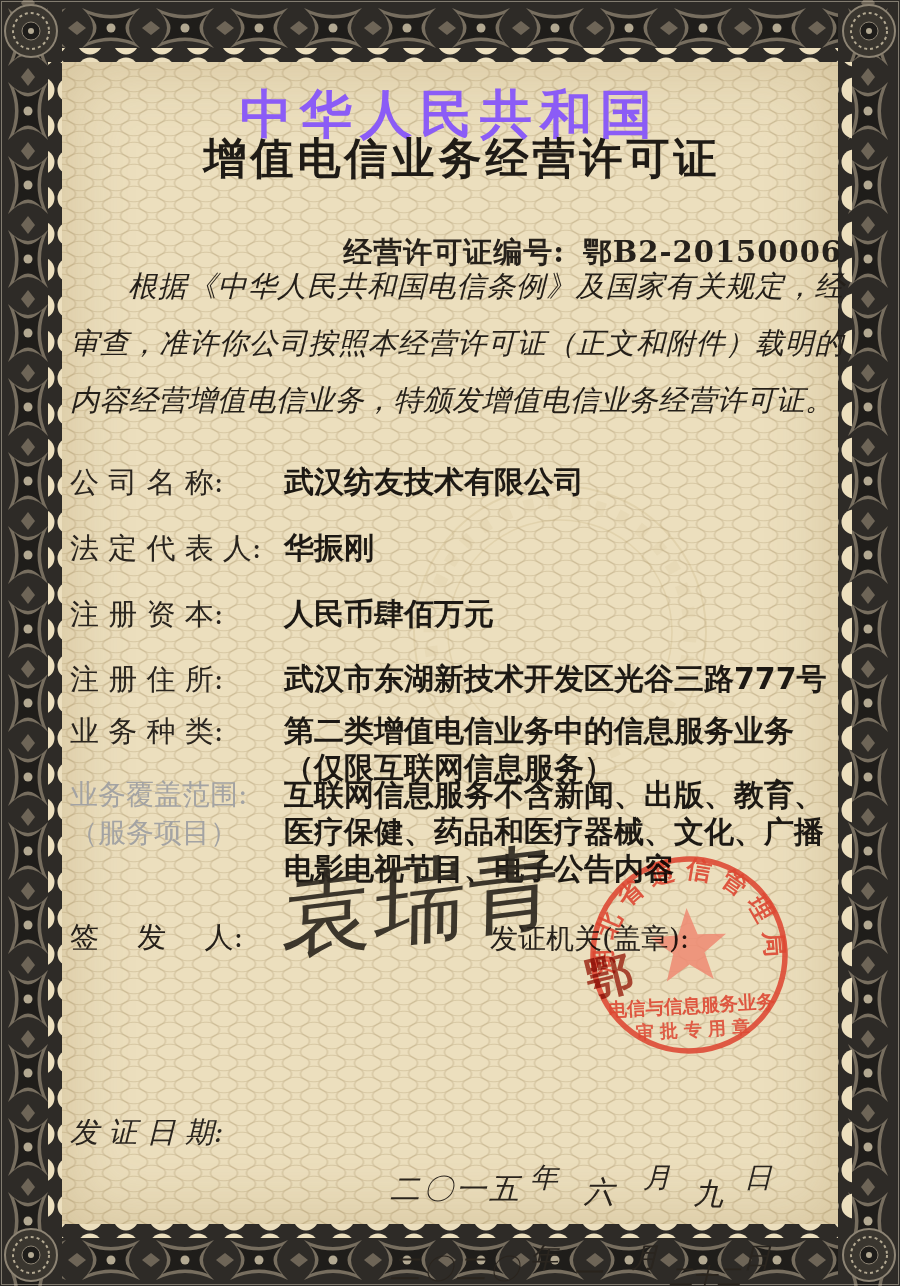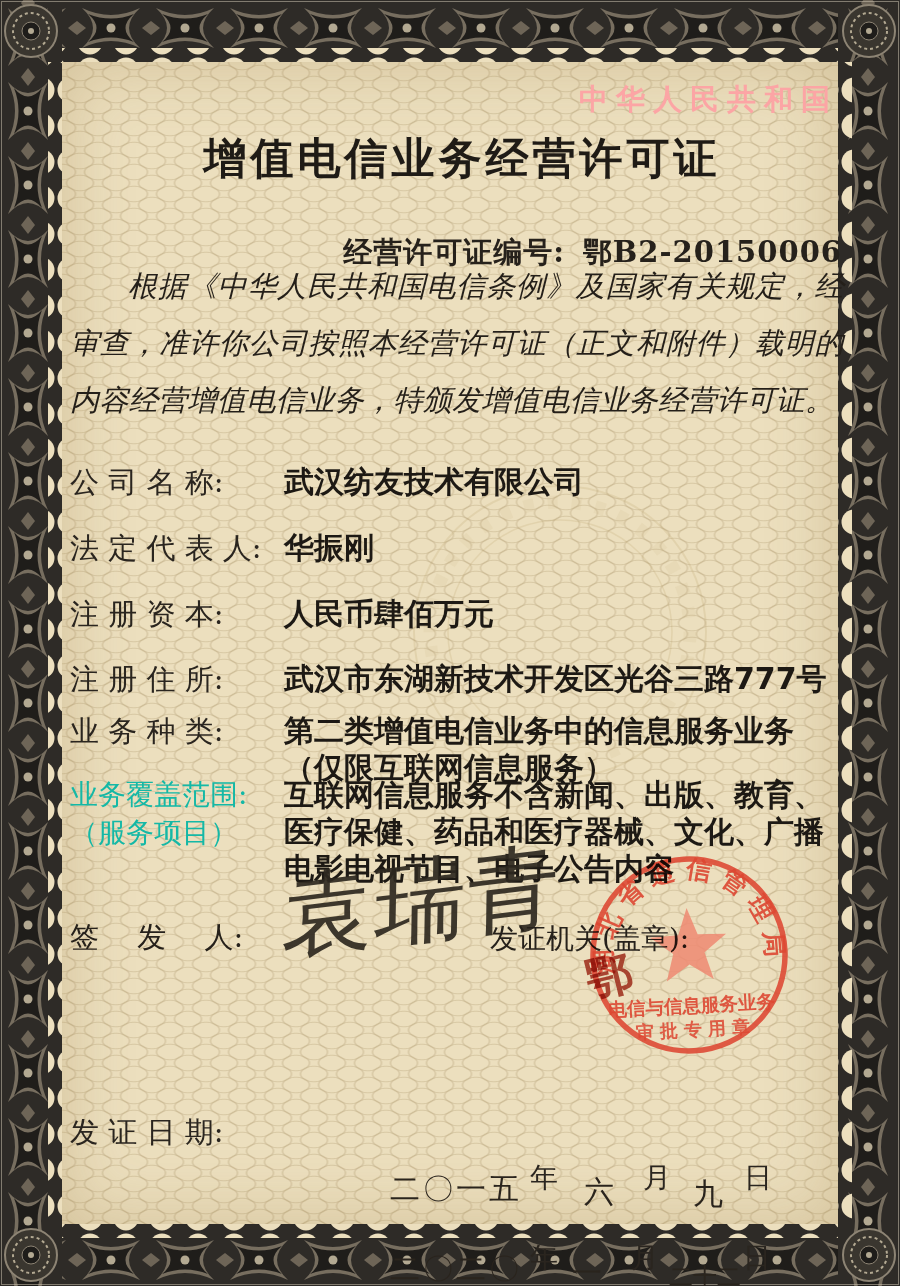--- a/index.html
+++ b/index.html
@@ -12,47 +12,47 @@
   .paper-texture{
     position:absolute;left:62px;top:62px;width:776px;height:1162px;z-index:1;
     background-image:
       radial-gradient(ellipse 19px 11px at 50% 50%, rgba(0,0,0,0) 62%, rgba(172,150,108,.30) 70%, rgba(0,0,0,0) 80%),
       radial-gradient(ellipse 19px 11px at 50% 50%, rgba(0,0,0,0) 62%, rgba(172,150,108,.30) 70%, rgba(0,0,0,0) 80%);
     background-size:36px 22px,36px 22px;
     background-position:0 0,18px 11px;
     box-shadow:inset 0 0 70px rgba(150,118,62,.30);
   }
   .content{position:absolute;left:0;top:0;width:900px;height:1286px;z-index:2;}
-  .title1{position:absolute;left:62px;width:776px;top:80px;text-align:right;
-    font-size:29px;font-weight:bold;letter-spacing:8px;color:#fca5a5;}
+  .title1{position:absolute;left:62px;width:776px;top:80px;text-align:center;
+    font-size:52px;font-weight:bold;letter-spacing:8px;color:#8b5cf6;}
   .title2{position:absolute;left:62px;width:776px;top:130px;text-align:center;
     font-size:43px;font-weight:bold;letter-spacing:4px;color:#1f1b16;padding-left:12px;}
   .licline{position:absolute;right:58px;top:233px;font-size:29px;font-weight:bold;letter-spacing:1px;}
   .licline .licval{margin-left:18px;font-family:"DejaVu Serif","Liberation Serif",serif;}
   .preamble{position:absolute;left:70px;right:56px;top:258px;margin:0;
     font-size:29px;line-height:57px;letter-spacing:.4px;text-align:justify;text-indent:2em;color:#241f19;font-style:italic;}
   .frow{position:absolute;left:70px;right:52px;display:flex;align-items:flex-start;}
   .lbl{flex:none;width:214px;font-size:29px;white-space:pre;color:#2a251f;}
-  .lbl2{font-size:28px;white-space:pre;color:#14b8a6;}
+  .lbl2{font-size:28px;white-space:pre;color:#a3a3a3;}
   .val{flex:1;font-family:"DejaVu Sans","Liberation Sans",sans-serif;
     font-weight:600;font-size:30px;line-height:37px;color:#1d1914;}
   .r-company{top:463px}.r-legal{top:529px}.r-capital{top:595px}
   .r-address{top:660px}.r-type{top:712px}.r-coverage{top:776px}
   .sign-row{position:absolute;left:70px;right:52px;top:860px;height:150px;}
   .sign-lbl{position:absolute;left:0;top:58px;font-size:29px;white-space:pre;}
   .signature{position:absolute;left:210px;top:-4px;font-size:92px;line-height:1;
     color:#2e2920;transform:rotate(-7deg) skewX(-8deg);letter-spacing:2px;opacity:.92;
     font-family:"DejaVu Serif","Liberation Serif",serif;}
   .auth-lbl{position:absolute;left:420px;top:60px;font-size:28px;white-space:pre;text-align:right;}
   .seal{position:absolute;left:576px;top:842px;width:226px;height:226px;z-index:3;
     mix-blend-mode:multiply;transform:rotate(-3deg);}
   .seal-badge{position:absolute;left:586px;top:946px;z-index:3;font-size:46px;font-weight:bold;
     color:#9c2a18;transform:rotate(-14deg);opacity:.85;mix-blend-mode:multiply;
     font-family:"DejaVu Sans","Liberation Sans",sans-serif;}
-  .date-row{position:absolute;left:70px;right:64px;height:70px;}
+  .date-row{position:absolute;left:70px;right:64px;height:70px;font-style:italic;}
   .d-issue{top:1113px}.d-expiry{top:1193px}
   .dgroup{position:absolute;left:320px;top:0;white-space:nowrap;}
   .dgroup span{display:inline-block;position:relative;margin-top:44px;}
   .dfill{font-size:30px;letter-spacing:3px;color:#2a241d;
     font-family:"DejaVu Sans","Liberation Sans",sans-serif;font-weight:500;}
   .dunit{font-size:28px;color:#2a251f;}
   .fy{top:12px}.fm{top:15px}.fd{top:17px}
   .uy{margin-left:8px}.um{margin-left:26px}.ud{margin-left:18px}
   .d-expiry .fm{top:16px;margin-left:14px}
   .d-expiry .fd{font-size:24px;letter-spacing:0;top:18px;margin-left:10px}

